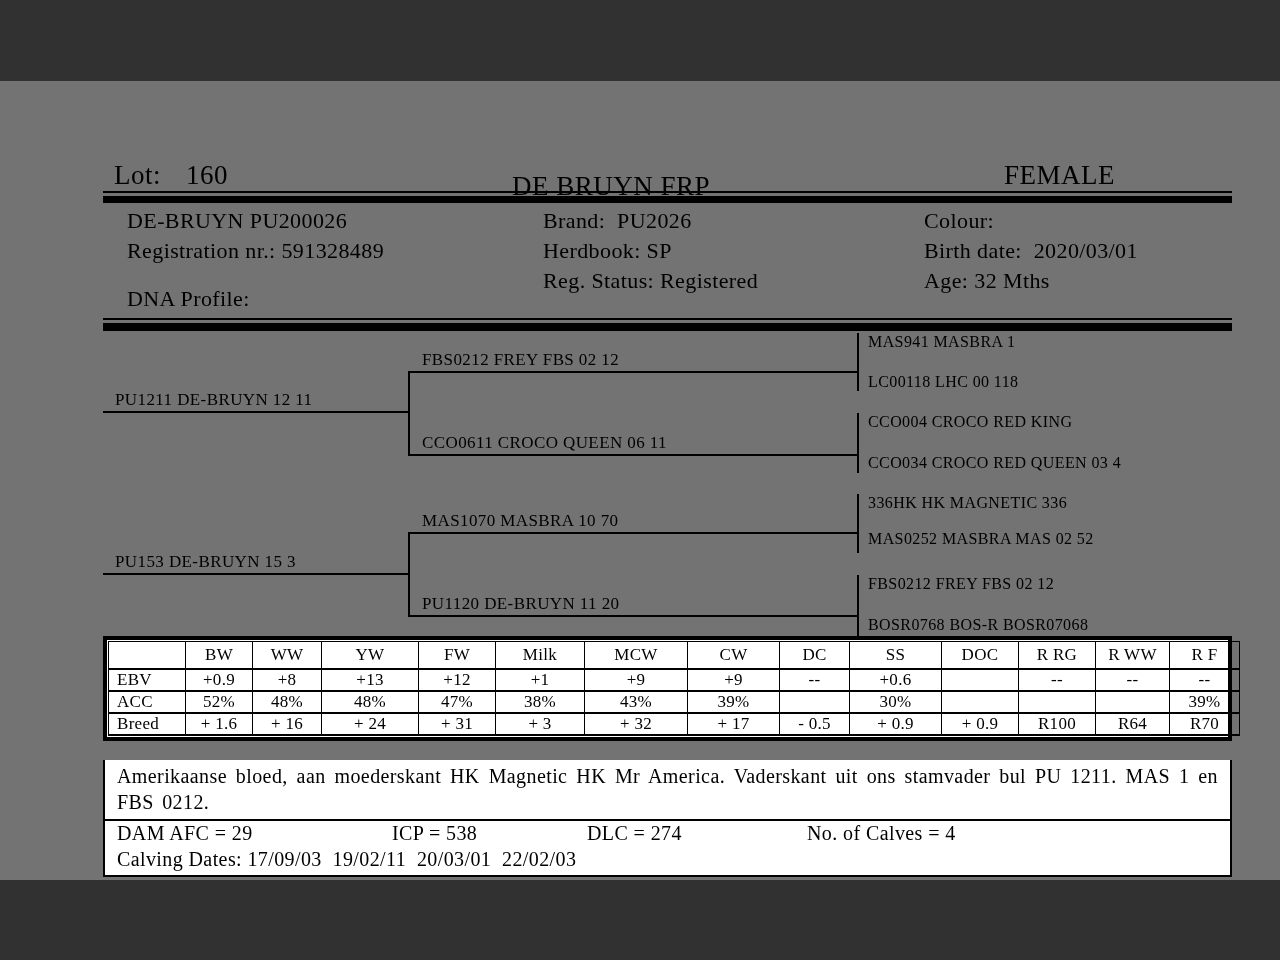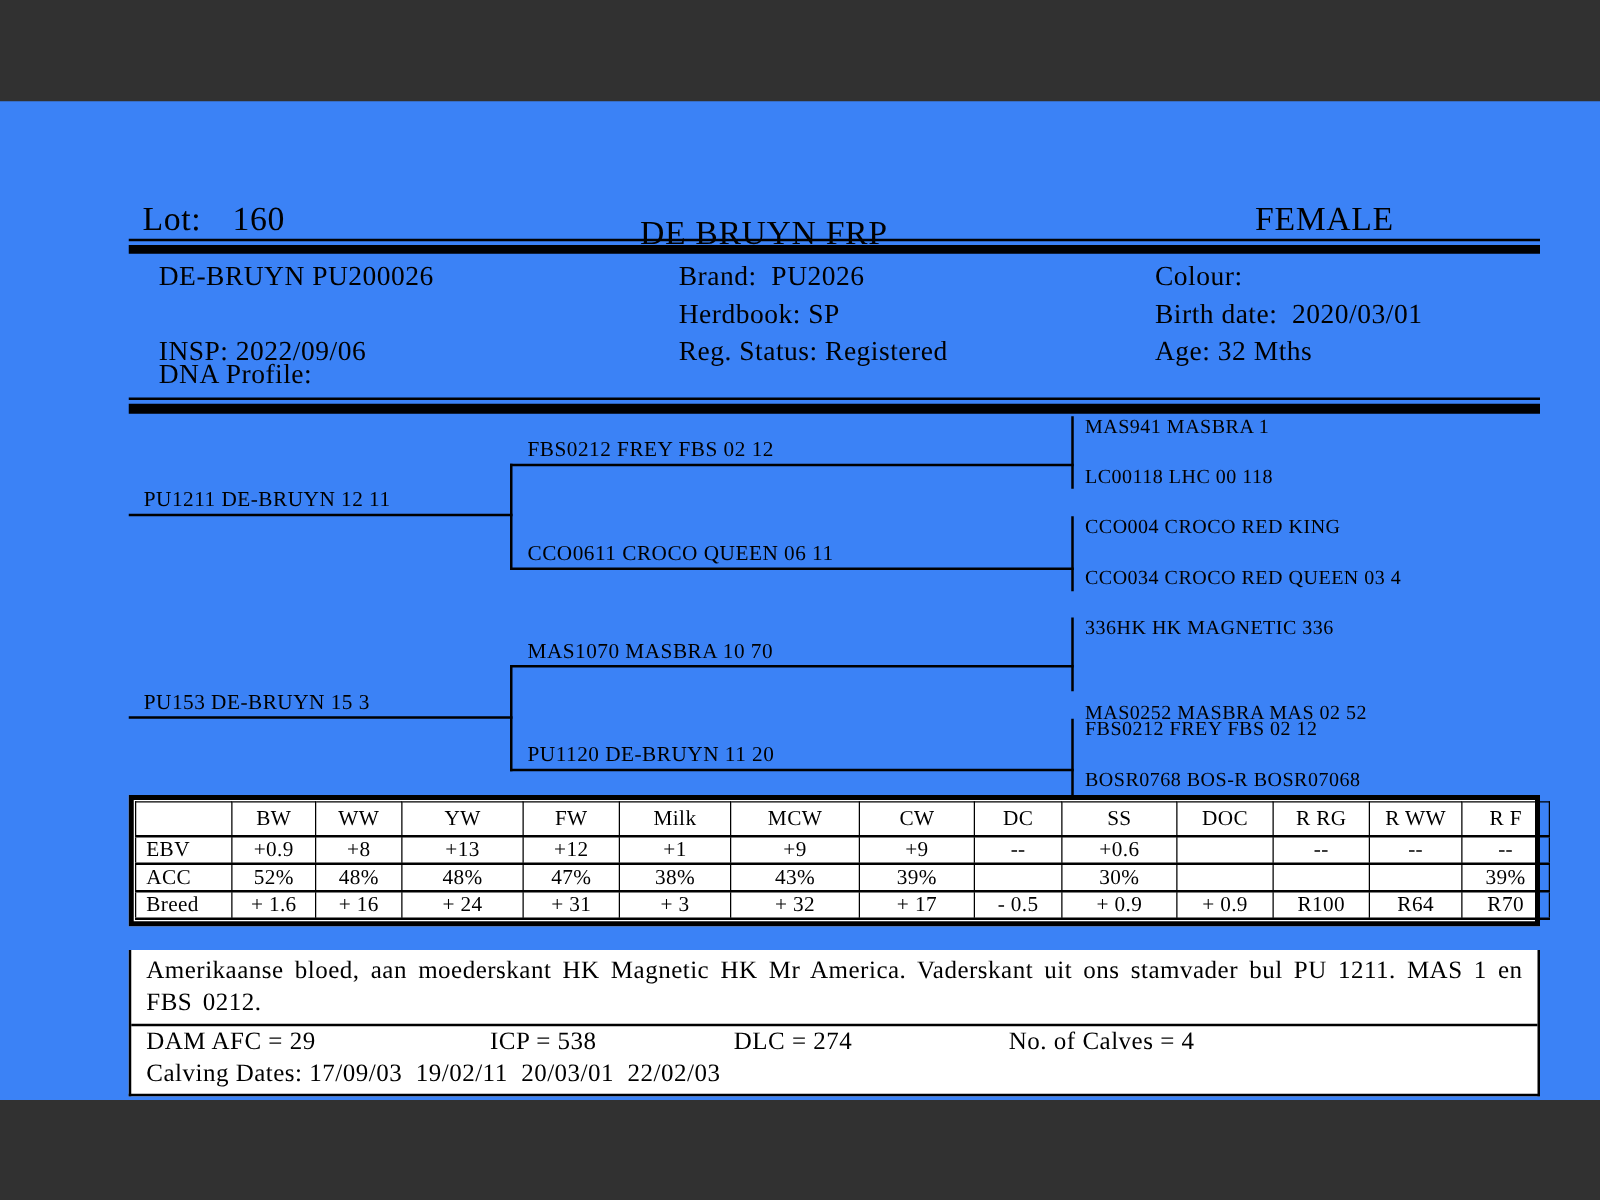--- a/index.html
+++ b/index.html
@@ -1,20 +1,20 @@
 <!DOCTYPE html>
 <html><head>
 <meta charset="utf-8">
 <style>
   html, body { margin: 0; padding: 0; background: #1d1d1d; }
   .page {
     position: relative;
     width: 1280px;
     height: 960px;
-    background: #3b82f6;
+    background: #737373;
     overflow: hidden;
     font-family: "Liberation Serif", "DejaVu Serif", serif;
     color: #000;
   }
   .letterbox { position: absolute; left: 0; width: 1280px; background: #313131; }
   .letterbox.top { top: 0; height: 81px; }
   .letterbox.bottom { top: 880px; height: 80px; }
 
   
   .hdr-text { position: absolute; font-size: 27px; letter-spacing: 0.5px; white-space: pre; }
@@ -64,21 +64,21 @@
   .brk-g0   { left: 857px; top: 333px; height: 58px; }
   .brk-g1   { left: 857px; top: 413px; height: 60px; }
   .brk-g2   { left: 857px; top: 494px; height: 59px; }
   .brk-g3   { left: 857px; top: 575px; height: 61px; }
 
   .ggp0 { top: 333px; }
   .ggp1 { top: 373px; }
   .ggp2 { top: 413px; }
   .ggp3 { top: 454px; text-align: center; }
   .ggp4 { top: 494px; }
-  .ggp5 { top: 562px; }
+  .ggp5 { top: 530px; }
   .ggp6 { top: 575px; }
   .ggp7 { top: 616px; }
 
   
   .table-box {
     position: absolute; left: 103px; top: 636px; width: 1129px;
     box-sizing: border-box; border: 4px solid #000; padding: 1px; background: #fff;
   }
   table.ebv {
     width: 100%; border-collapse: collapse; table-layout: fixed;
@@ -121,21 +121,21 @@
 
   <div class="hdr-text lot-label">Lot:</div>
   <div class="hdr-text lot-value">160</div>
   <div class="hdr-text page-title">DE BRUYN FRP</div>
   <div class="hdr-text sex-label">FEMALE</div>
 
   <div class="rule rule-a-thin"></div>
   <div class="rule rule-a-thick"></div>
 
   <div class="info-line c1 r0">DE-BRUYN PU200026</div>
-  <div class="info-line c1 r2">INSP: 2022/09/06</div>
+  <div class="info-line c1 r1">Registration nr.: 591328489</div>
   <div class="info-line c1 r3">DNA Profile:</div>
   <div class="info-line c2 r0">Brand:  PU2026</div>
   <div class="info-line c2 r1">Herdbook: SP</div>
   <div class="info-line c2 r2">Reg. Status: Registered</div>
   <div class="info-line c3 r0">Colour:</div>
   <div class="info-line c3 r1">Birth date:  2020/03/01</div>
   <div class="info-line c3 r2">Age: 32 Mths</div>
 
   <div class="rule rule-b-thick"></div>
   <div class="rule rule-b-thin"></div>

